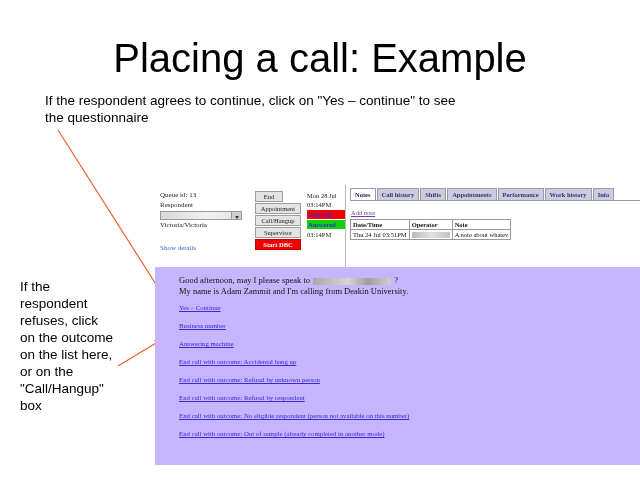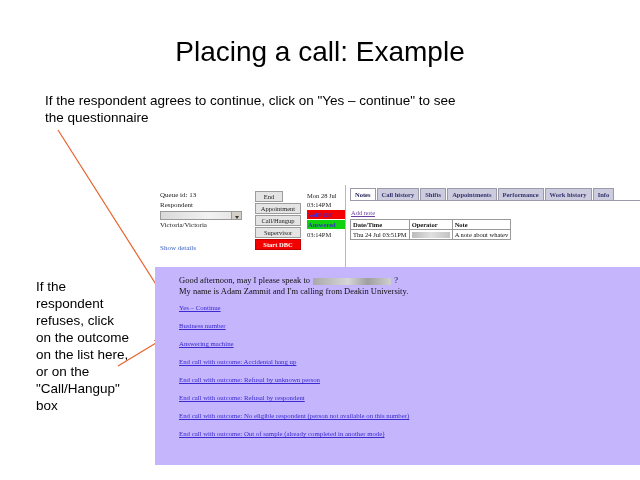--- a/index.html
+++ b/index.html
@@ -14,41 +14,41 @@
     width: 640px; height: 480px;
     background: #ffffff;
   }
 
   
   .slide-title {
     position: absolute;
     left: 0; top: 36px;
     width: 640px;
     text-align: center;
-    font-size: 28px;
+    font-size: 40px;
     font-weight: 400;
     color: #000000;
     letter-spacing: 0px;
     font-family: "Liberation Sans", sans-serif;
     white-space: nowrap;
   }
 
   
   .note-top {
     position: absolute;
     left: 28px; top: 92px;
     width: 430px;
     font-size: 13.5px;
     line-height: 17px;
     color: #000000;
     margin-left: 17px;
   }
   .note-left {
     position: absolute;
-    left: 36px; top: 278px;
+    left: 20px; top: 278px;
     width: 95px;
     font-size: 13.5px;
     line-height: 17px;
     color: #000000;
   }
 
   
   #arrows {
     position: absolute;
     left: 0; top: 0;

